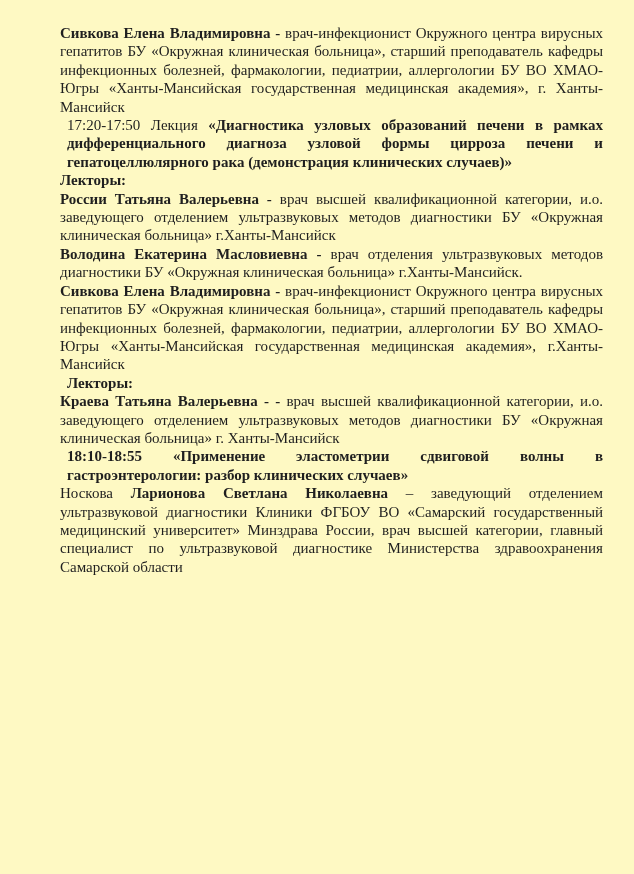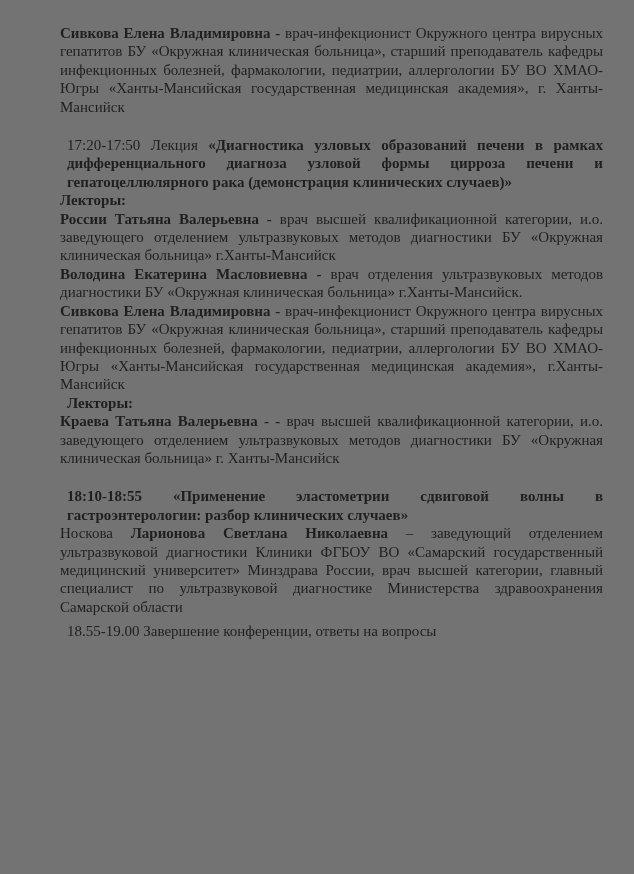--- a/index.html
+++ b/index.html
@@ -20,33 +20,32 @@
     color: #1f1f1f;
     overflow: hidden;
     filter: blur(0.3px);
   }
   .para {
     margin: 0;
     text-align: justify;
   }
   .para b { font-weight: bold; }
   .indent { padding-left: 7px; }
-  .gap { margin-top: 20px; }
+  .gap { margin-top: 0; }
   .gap-sm { margin-top: 6px; }
 </style>
 </head>
 <body>
 
-<div class="page" style="background: #737373; color: rgb(31, 31, 31);">
+<div class="page" style="background: #fef9c3; color: rgb(31, 31, 31);">
   <div id="doc-body">
       <p class="para"><b>Сивкова Елена Владимировна -</b><span> врач-инфекционист Окружного центра вирусных гепатитов БУ «Окружная клиническая больница», старший преподаватель кафедры инфекционных болезней, фармакологии, педиатрии, аллергологии БУ ВО ХМАО-Югры «Ханты-Мансийская государственная медицинская академия», г. Ханты-Мансийск</span></p>
       <p class="para indent gap"><span>17:20-17:50 Лекция </span><b>«Диагностика узловых образований печени в рамках дифференциального диагноза узловой формы цирроза печени и гепатоцеллюлярного рака (демонстрация клинических случаев)»</b></p>
       <p class="para"><b>Лекторы:</b></p>
       <p class="para"><b>России Татьяна Валерьевна -</b><span> врач высшей квалификационной категории, и.о. заведующего отделением ультразвуковых методов диагностики БУ «Окружная клиническая больница» г.Ханты-Мансийск</span></p>
       <p class="para"><b>Володина Екатерина Масловиевна -</b><span> врач отделения ультразвуковых методов диагностики БУ «Окружная клиническая больница» г.Ханты-Мансийск.</span></p>
       <p class="para"><b>Сивкова Елена Владимировна -</b><span> врач-инфекционист Окружного центра вирусных гепатитов БУ «Окружная клиническая больница», старший преподаватель кафедры инфекционных болезней, фармакологии, педиатрии, аллергологии БУ ВО ХМАО-Югры «Ханты-Мансийская государственная медицинская академия», г.Ханты-Мансийск</span></p>
       <p class="para indent"><b>Лекторы:</b></p>
       <p class="para"><b>Краева Татьяна Валерьевна - -</b><span> врач высшей квалификационной категории, и.о. заведующего отделением ультразвуковых методов диагностики БУ «Окружная клиническая больница» г. Ханты-Мансийск</span></p>
       <p class="para indent gap"><b>18:10-18:55 «Применение эластометрии сдвиговой волны в гастроэнтерологии: разбор клинических случаев»</b></p>
       <p class="para"><span>Носкова </span><b>Ларионова Светлана Николаевна</b><span> – заведующий отделением ультразвуковой диагностики Клиники ФГБОУ ВО «Самарский государственный медицинский университет» Минздрава России, врач высшей категории, главный специалист по ультразвуковой диагностике Министерства здравоохранения Самарской области</span></p>
-      <p class="para indent gap-sm"><span>18.55-19.00 Завершение конференции, ответы на вопросы</span></p>
     </div>
 </div>
 
 </body></html>

